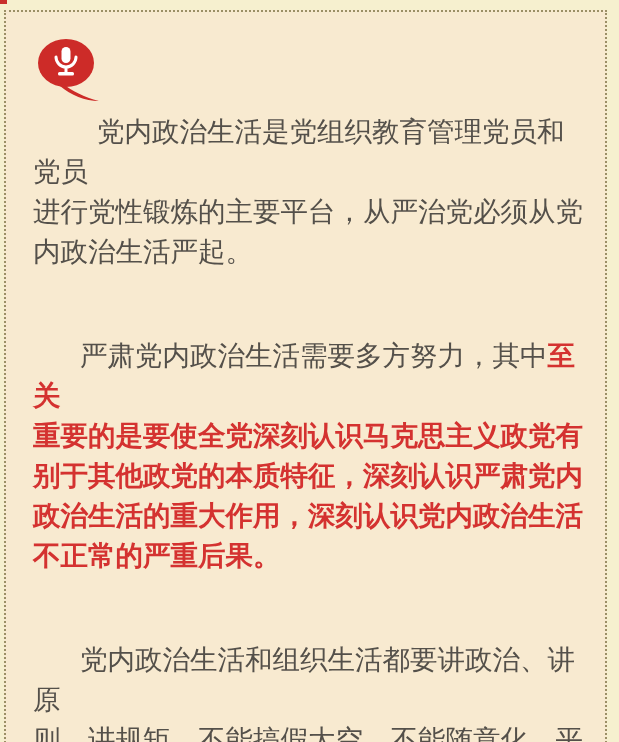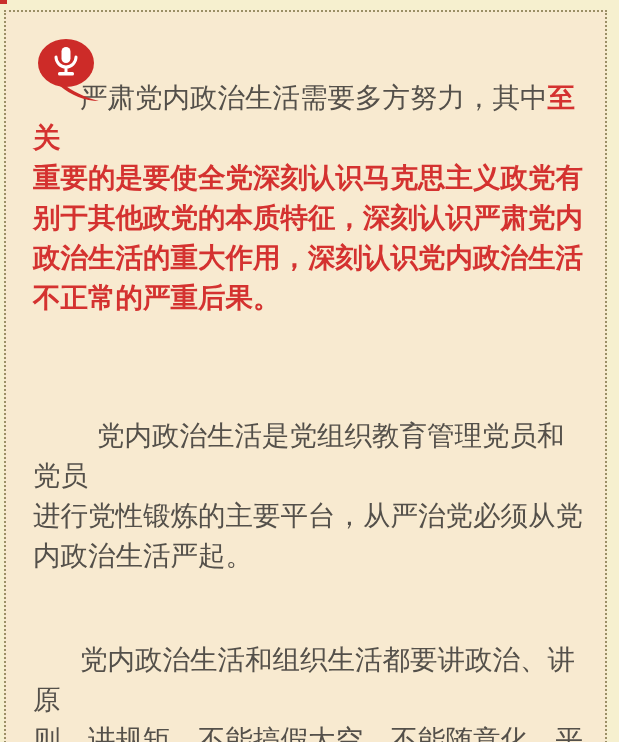--- a/index.html
+++ b/index.html
@@ -85,28 +85,28 @@
           <ellipse cx="28" cy="24" rx="28" ry="24" fill="#cd2b28"></ellipse>
           <path d="M24 44 C 34 52 46 58 61 62 C 47 62 33 56 22 47 Z" fill="#cd2b28"></path>
           <rect x="23.5" y="8" width="9" height="16" rx="4.5" fill="#ffffff"></rect>
           <path d="M18 18 a10 10 0 0 0 20 0" fill="none" stroke="#ffffff" stroke-width="3" stroke-linecap="round"></path>
           <line x1="28" y1="28" x2="28" y2="33" stroke="#ffffff" stroke-width="3"></line>
           <rect x="20" y="33" width="16" height="3.6" rx="1.5" fill="#ffffff"></rect>
         </svg>
       </span>
 
       <div class="article">
+        <p class="para first"><span>党内政治生活是党组织教育管理党员和党员
+进行党性锻炼的主要平台，从严治党必须从党
+内政治生活严起。</span></p>
         <p class="para"><span>严肃党内政治生活需要多方努力，其中</span><span class="hl">至关
 重要的是要使全党深刻认识马克思主义政党有
 别于其他政党的本质特征，深刻认识严肃党内
 政治生活的重大作用，深刻认识党内政治生活
 不正常的严重后果。</span></p>
-        <p class="para first"><span>党内政治生活是党组织教育管理党员和党员
-进行党性锻炼的主要平台，从严治党必须从党
-内政治生活严起。</span></p>
         <p class="para"><span>党内政治生活和组织生活都要讲政治、讲原
 则、讲规矩，不能搞假大空，不能随意化、平
 淡化，更不能娱乐化、庸俗化。</span></p>
         
       </div>
 
     </div>
   </div>
 
   <div class="corner-mark"></div>

